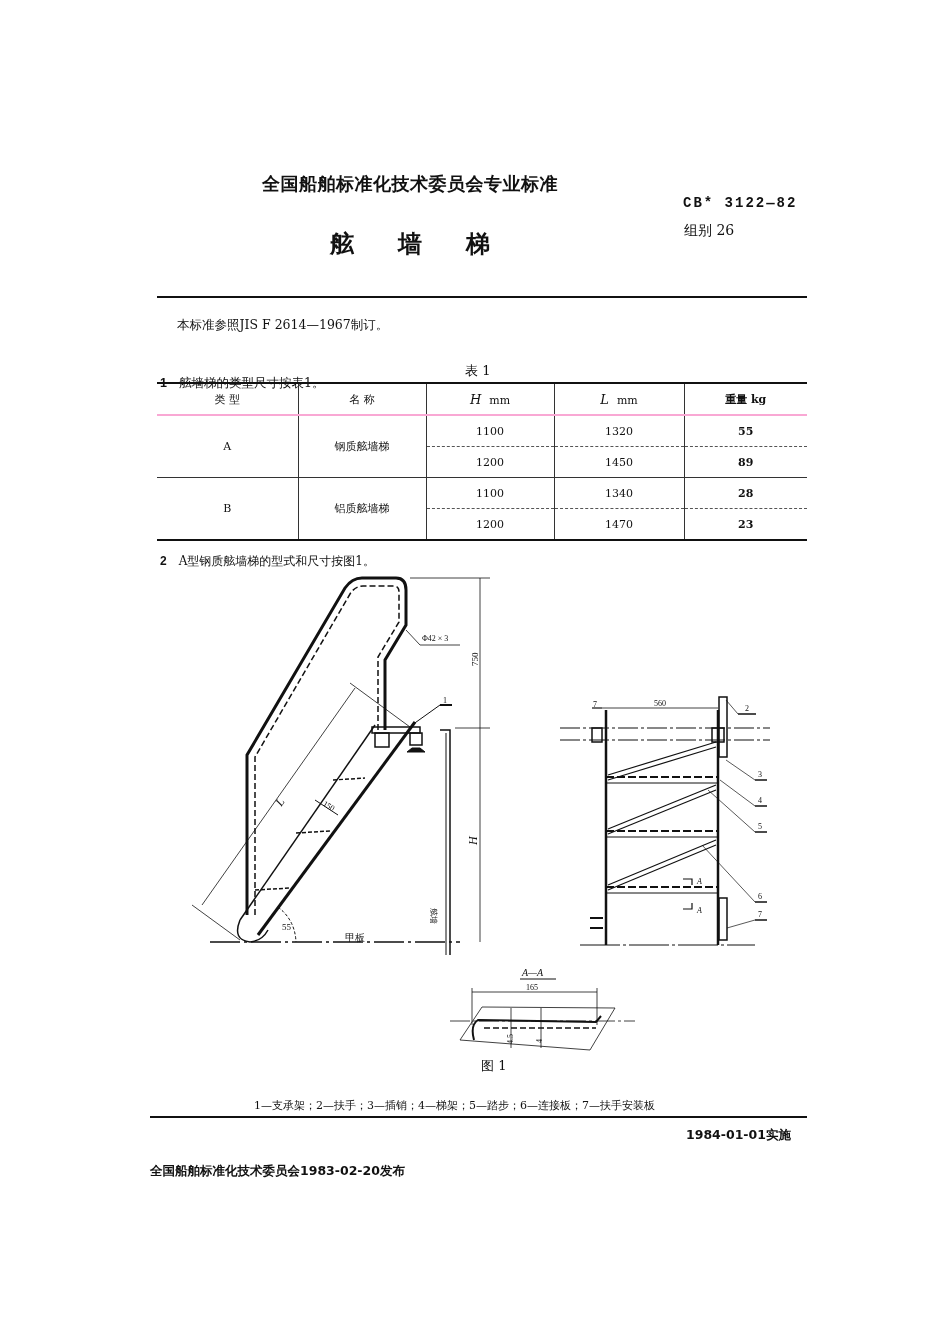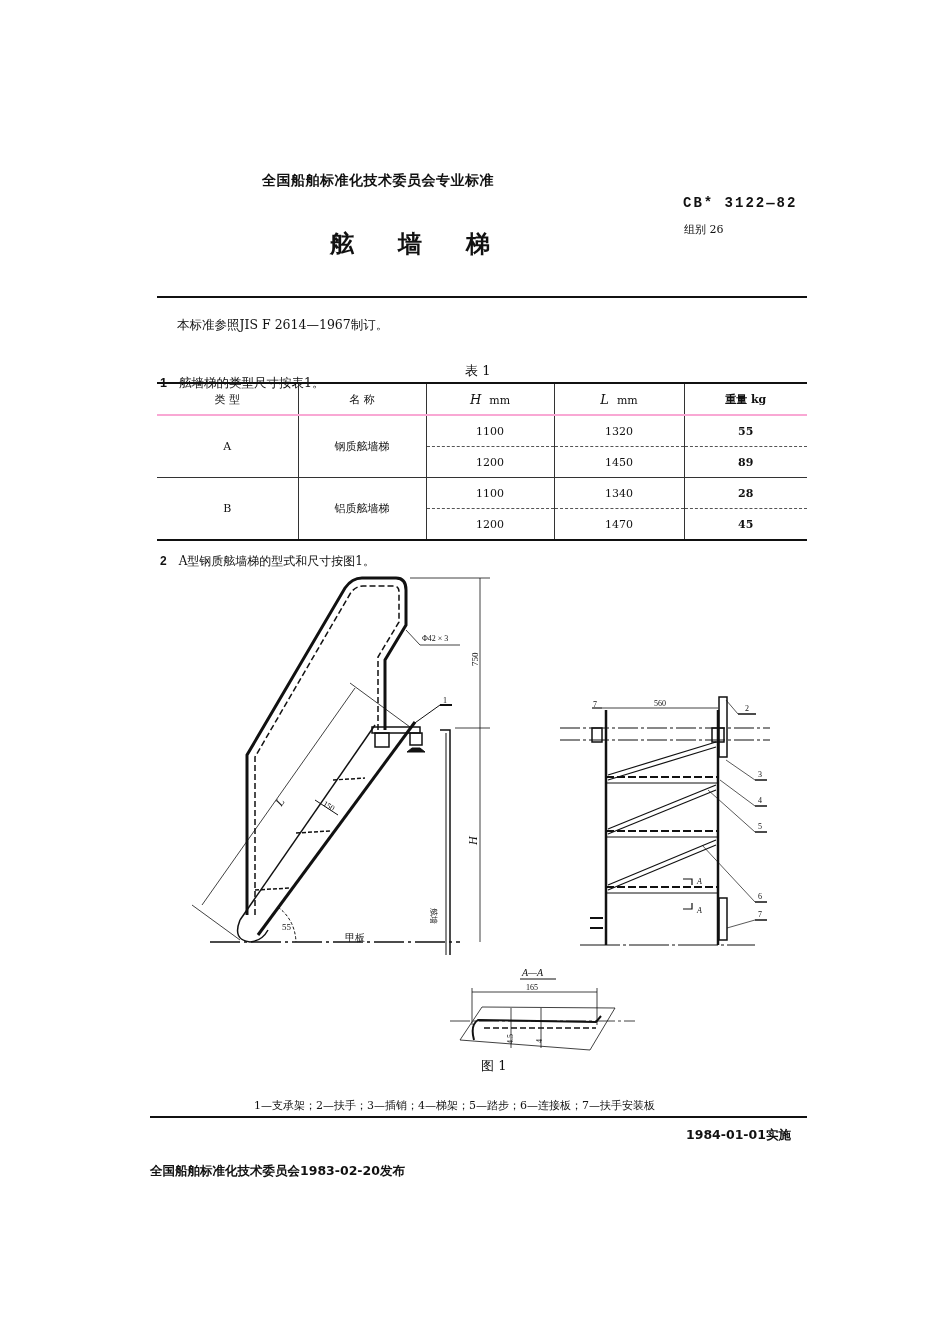--- a/index.html
+++ b/index.html
@@ -1,23 +1,23 @@
 <!DOCTYPE html>
 <html><head>
 <meta charset="utf-8">
 <style>
   html, body { margin: 0; padding: 0; background: #ffffff; }
   body { width: 950px; height: 1343px; position: relative; overflow: hidden;
          font-family: "DejaVu Serif", "Liberation Serif", serif; color: #111; }
   .abs { position: absolute; }
-  .org { left: 262px; top: 172px; font-size: 14px; font-weight: bold; letter-spacing: 0.5px;
+  .org { left: 262px; top: 172px; font-size: 18px; font-weight: bold; letter-spacing: 0.5px;
          font-family: "DejaVu Sans", "Liberation Sans", sans-serif; }
   .code { left: 683px; top: 195px; font-size: 14px; font-weight: bold; letter-spacing: 2px;
           font-family: Liberation Mono, monospace; }
-  .group { left: 684px; top: 222px; font-size: 11px; }
+  .group { left: 684px; top: 222px; font-size: 14px; }
   .title { left: 330px; top: 228px; font-size: 24px; font-weight: bold; letter-spacing: 0;
            font-family: "DejaVu Sans", "Liberation Sans", sans-serif; text-align: center; }
   .title span { display: inline-block; margin-right: 44px; }
   .rule-top { left: 157px; top: 296px; width: 650px; height: 2px; background: #111; }
   .p1 { left: 177px; top: 317px; font-size: 12.5px; }
   .p2 { left: 160px; top: 340px; font-size: 12.5px; margin-top: 35px; }
   .p2 b, .fig-caption-2 b { font-family: "Liberation Sans", sans-serif; margin-right: 12px; }
   .tbl-cap { left: 465px; top: 362px; font-size: 13px; }
   table.spec { position: absolute; left: 157px; top: 382px; width: 650px; border-collapse: collapse;
                font-size: 11px; }
@@ -88,21 +88,21 @@
     <tr class="grp">
       <td class="first span2" rowspan="2">B</td>
       <td class="span2" rowspan="2">铝质舷墙梯</td>
       <td>1100</td>
       <td>1340</td>
       <td class="last">28</td>
     </tr>
     <tr class="sub">
       <td>1200</td>
       <td>1470</td>
-      <td class="last">45</td>
+      <td class="last">23</td>
     </tr>
   </tbody>
 </table>
 
 <div class="abs p3"><b style="font-family:'Liberation Sans',sans-serif;margin-right:12px;">2</b><span>A型钢质舷墙梯的型式和尺寸按图1。</span></div>
 
 <svg class="drawing" width="950" height="1343" font-family="Liberation Serif, serif" fill="none" stroke="#111">
 
   <g>
 

